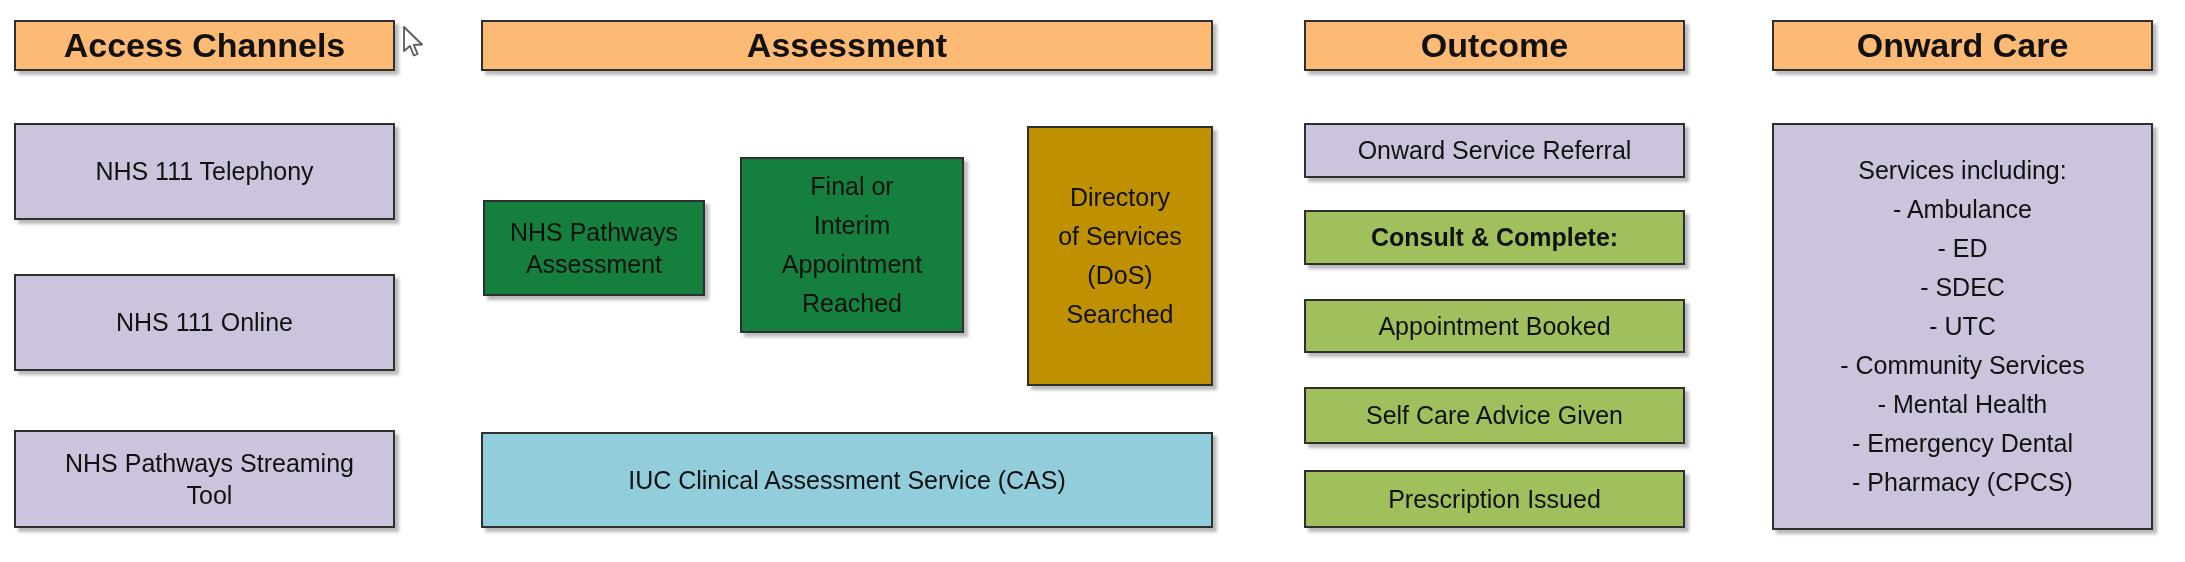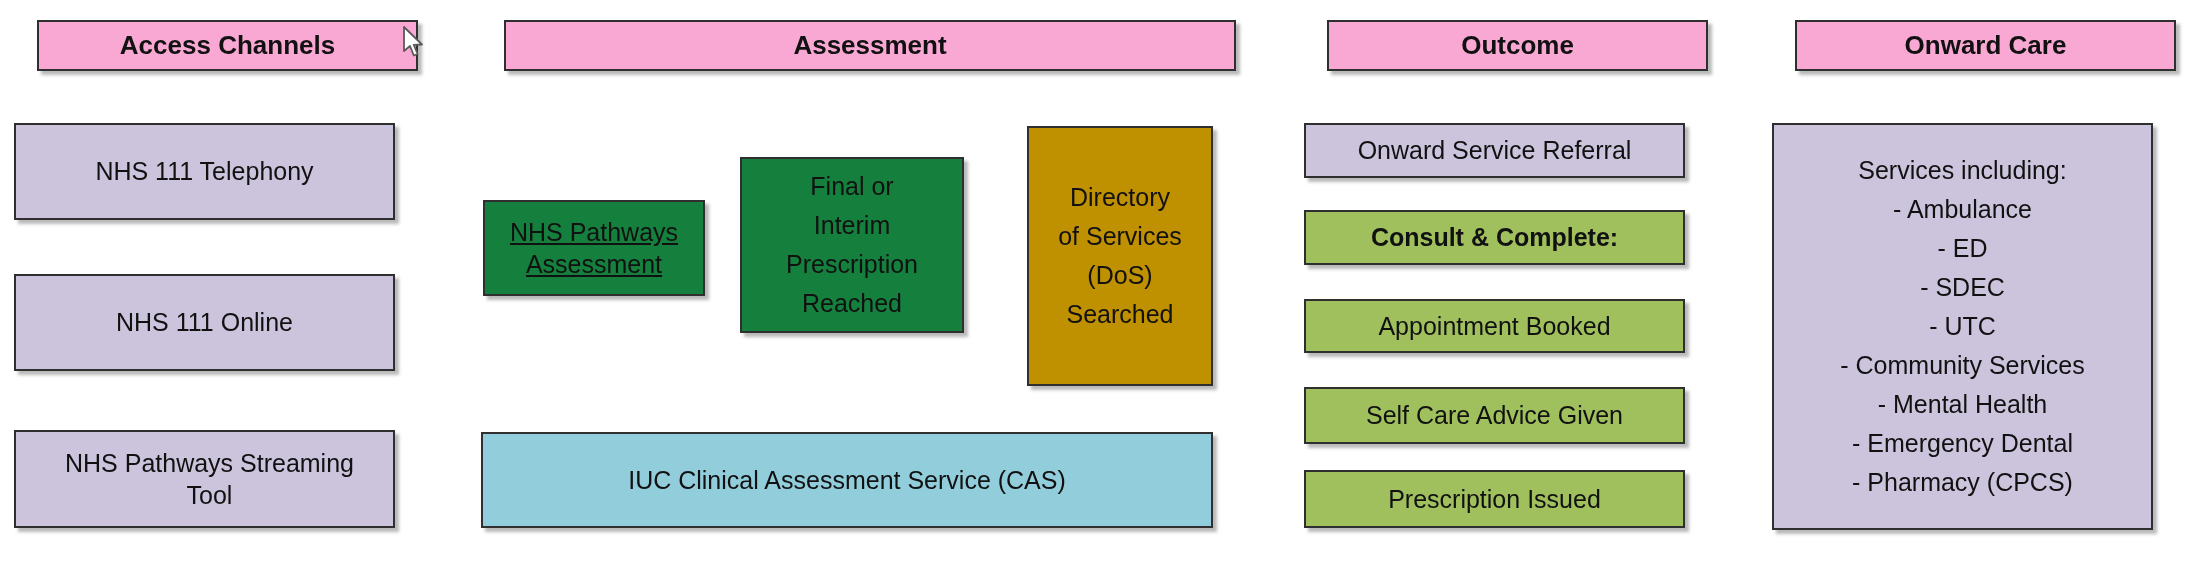--- a/index.html
+++ b/index.html
@@ -16,32 +16,32 @@
     display:flex;
     align-items:center;
     justify-content:center;
     text-align:center;
     border:2px solid #2f2f2f;
     box-shadow:4px 4px 3px rgba(130,130,130,0.55);
     font-size:25px;
     line-height:1.3;
     box-sizing:border-box;
   }
-  .header{background:#f9a8d4;font-weight:bold;font-size:26px;margin-left:23px;}
+  .header{background:#fdba74;font-weight:bold;font-size:34px;}
   .purple{background:#CCC4DC;}
   .peach{background:#15803d;}
   .gold{background:#BF9000;}
   .blue{background:#92CDDC;}
   .green{background:#A0C05E;}
   .bold{font-weight:bold;}
   .stack{display:flex;flex-direction:column;align-items:center;justify-content:center;}
   .stack div{line-height:39px;}
   .services{padding:6px 8px;}
   .wrap-narrow{max-width:300px;margin-left:10px;}
-  .pad-sm{padding:0 6px;text-decoration:underline;}
+  .pad-sm{padding:0 6px;}
   .cursor{position:absolute;left:401px;top:25px;width:26px;height:34px;}
 </style>
 </head>
 <body>
 
 <div class="canvas">
 
   <div class="box header" style="left:14px;top:20px;width:381px;height:51px">Access Channels</div>
 
   <div class="box header" style="left:481px;top:20px;width:732px;height:51px">Assessment</div>
@@ -60,21 +60,21 @@
 
   <div class="box purple" style="left:14px;top:430px;width:381px;height:98px">
     <span class="wrap-narrow">NHS Pathways Streaming Tool</span>
   </div>
 
   <div class="box peach pad-sm" style="left:483px;top:200px;width:222px;height:96px">NHS Pathways Assessment</div>
 
   <div class="box peach stack" style="left:740px;top:157px;width:224px;height:176px">
     <div>Final or</div>
     <div>Interim</div>
-    <div>Prescription</div>
+    <div>Appointment</div>
     <div>Reached</div>
   </div>
 
   <div class="box gold stack" style="left:1027px;top:126px;width:186px;height:260px">
     <div>Directory</div>
     <div>of Services</div>
     <div>(DoS)</div>
     <div>Searched</div>
   </div>
 

